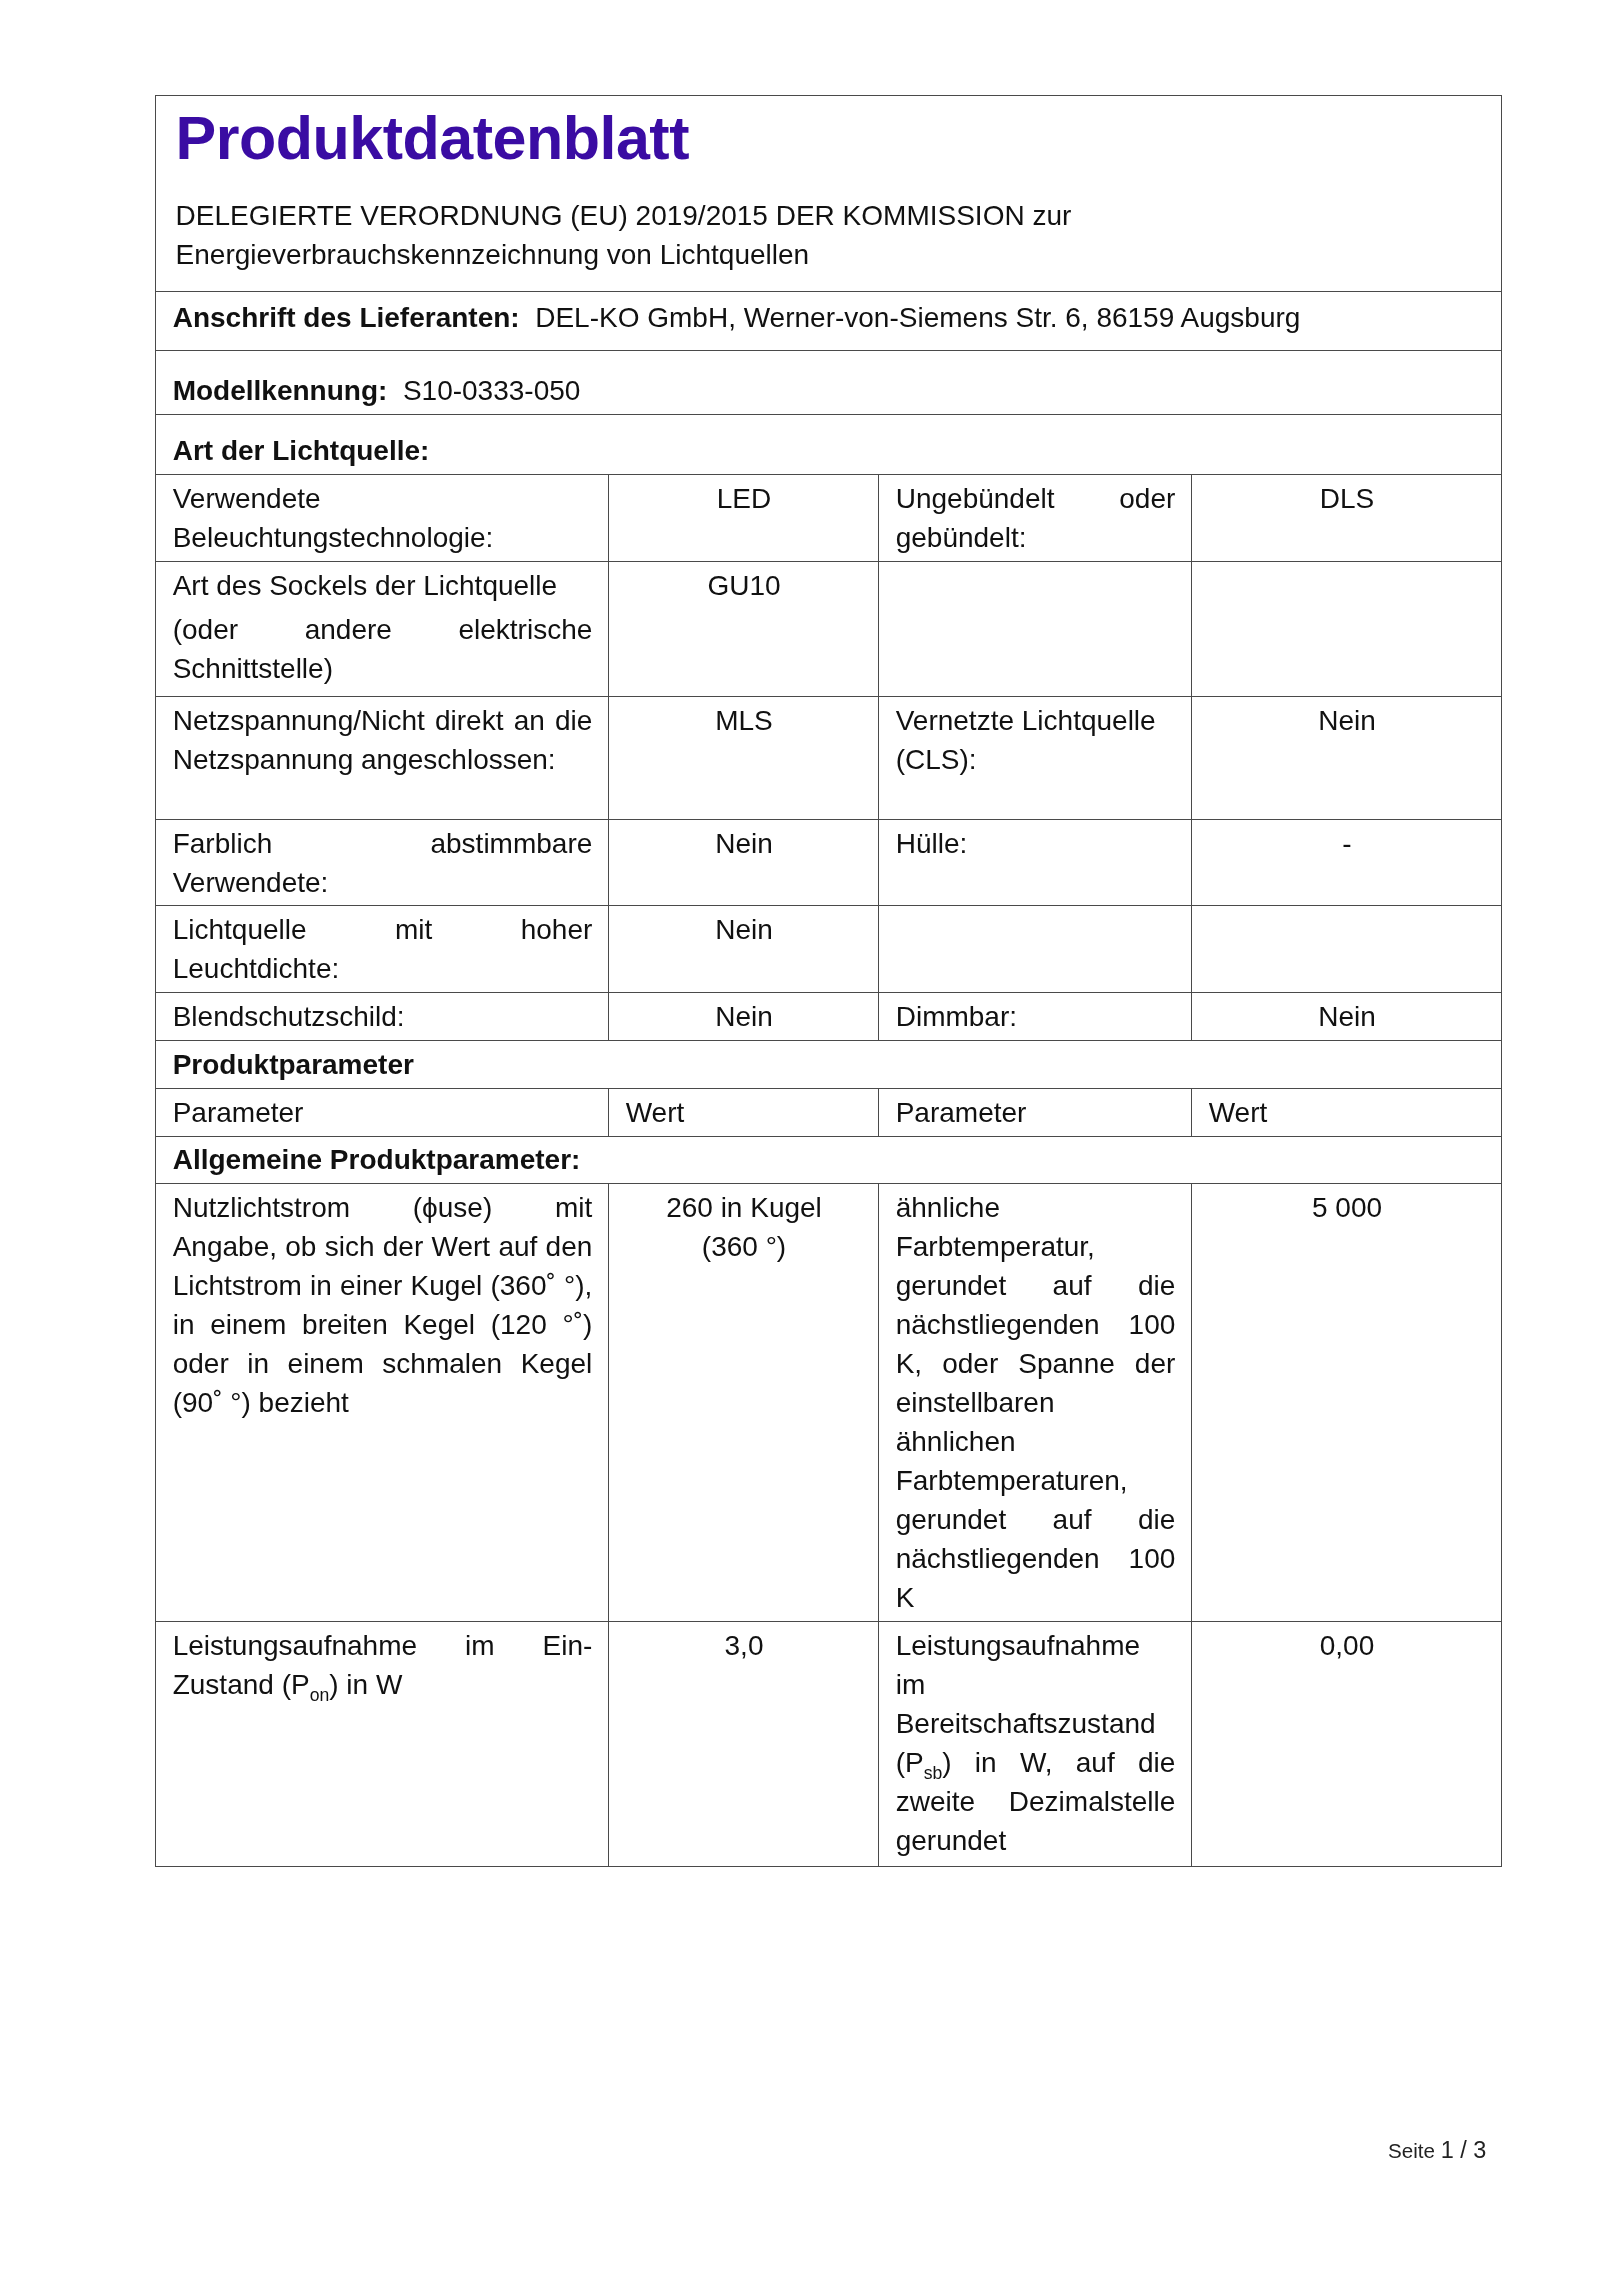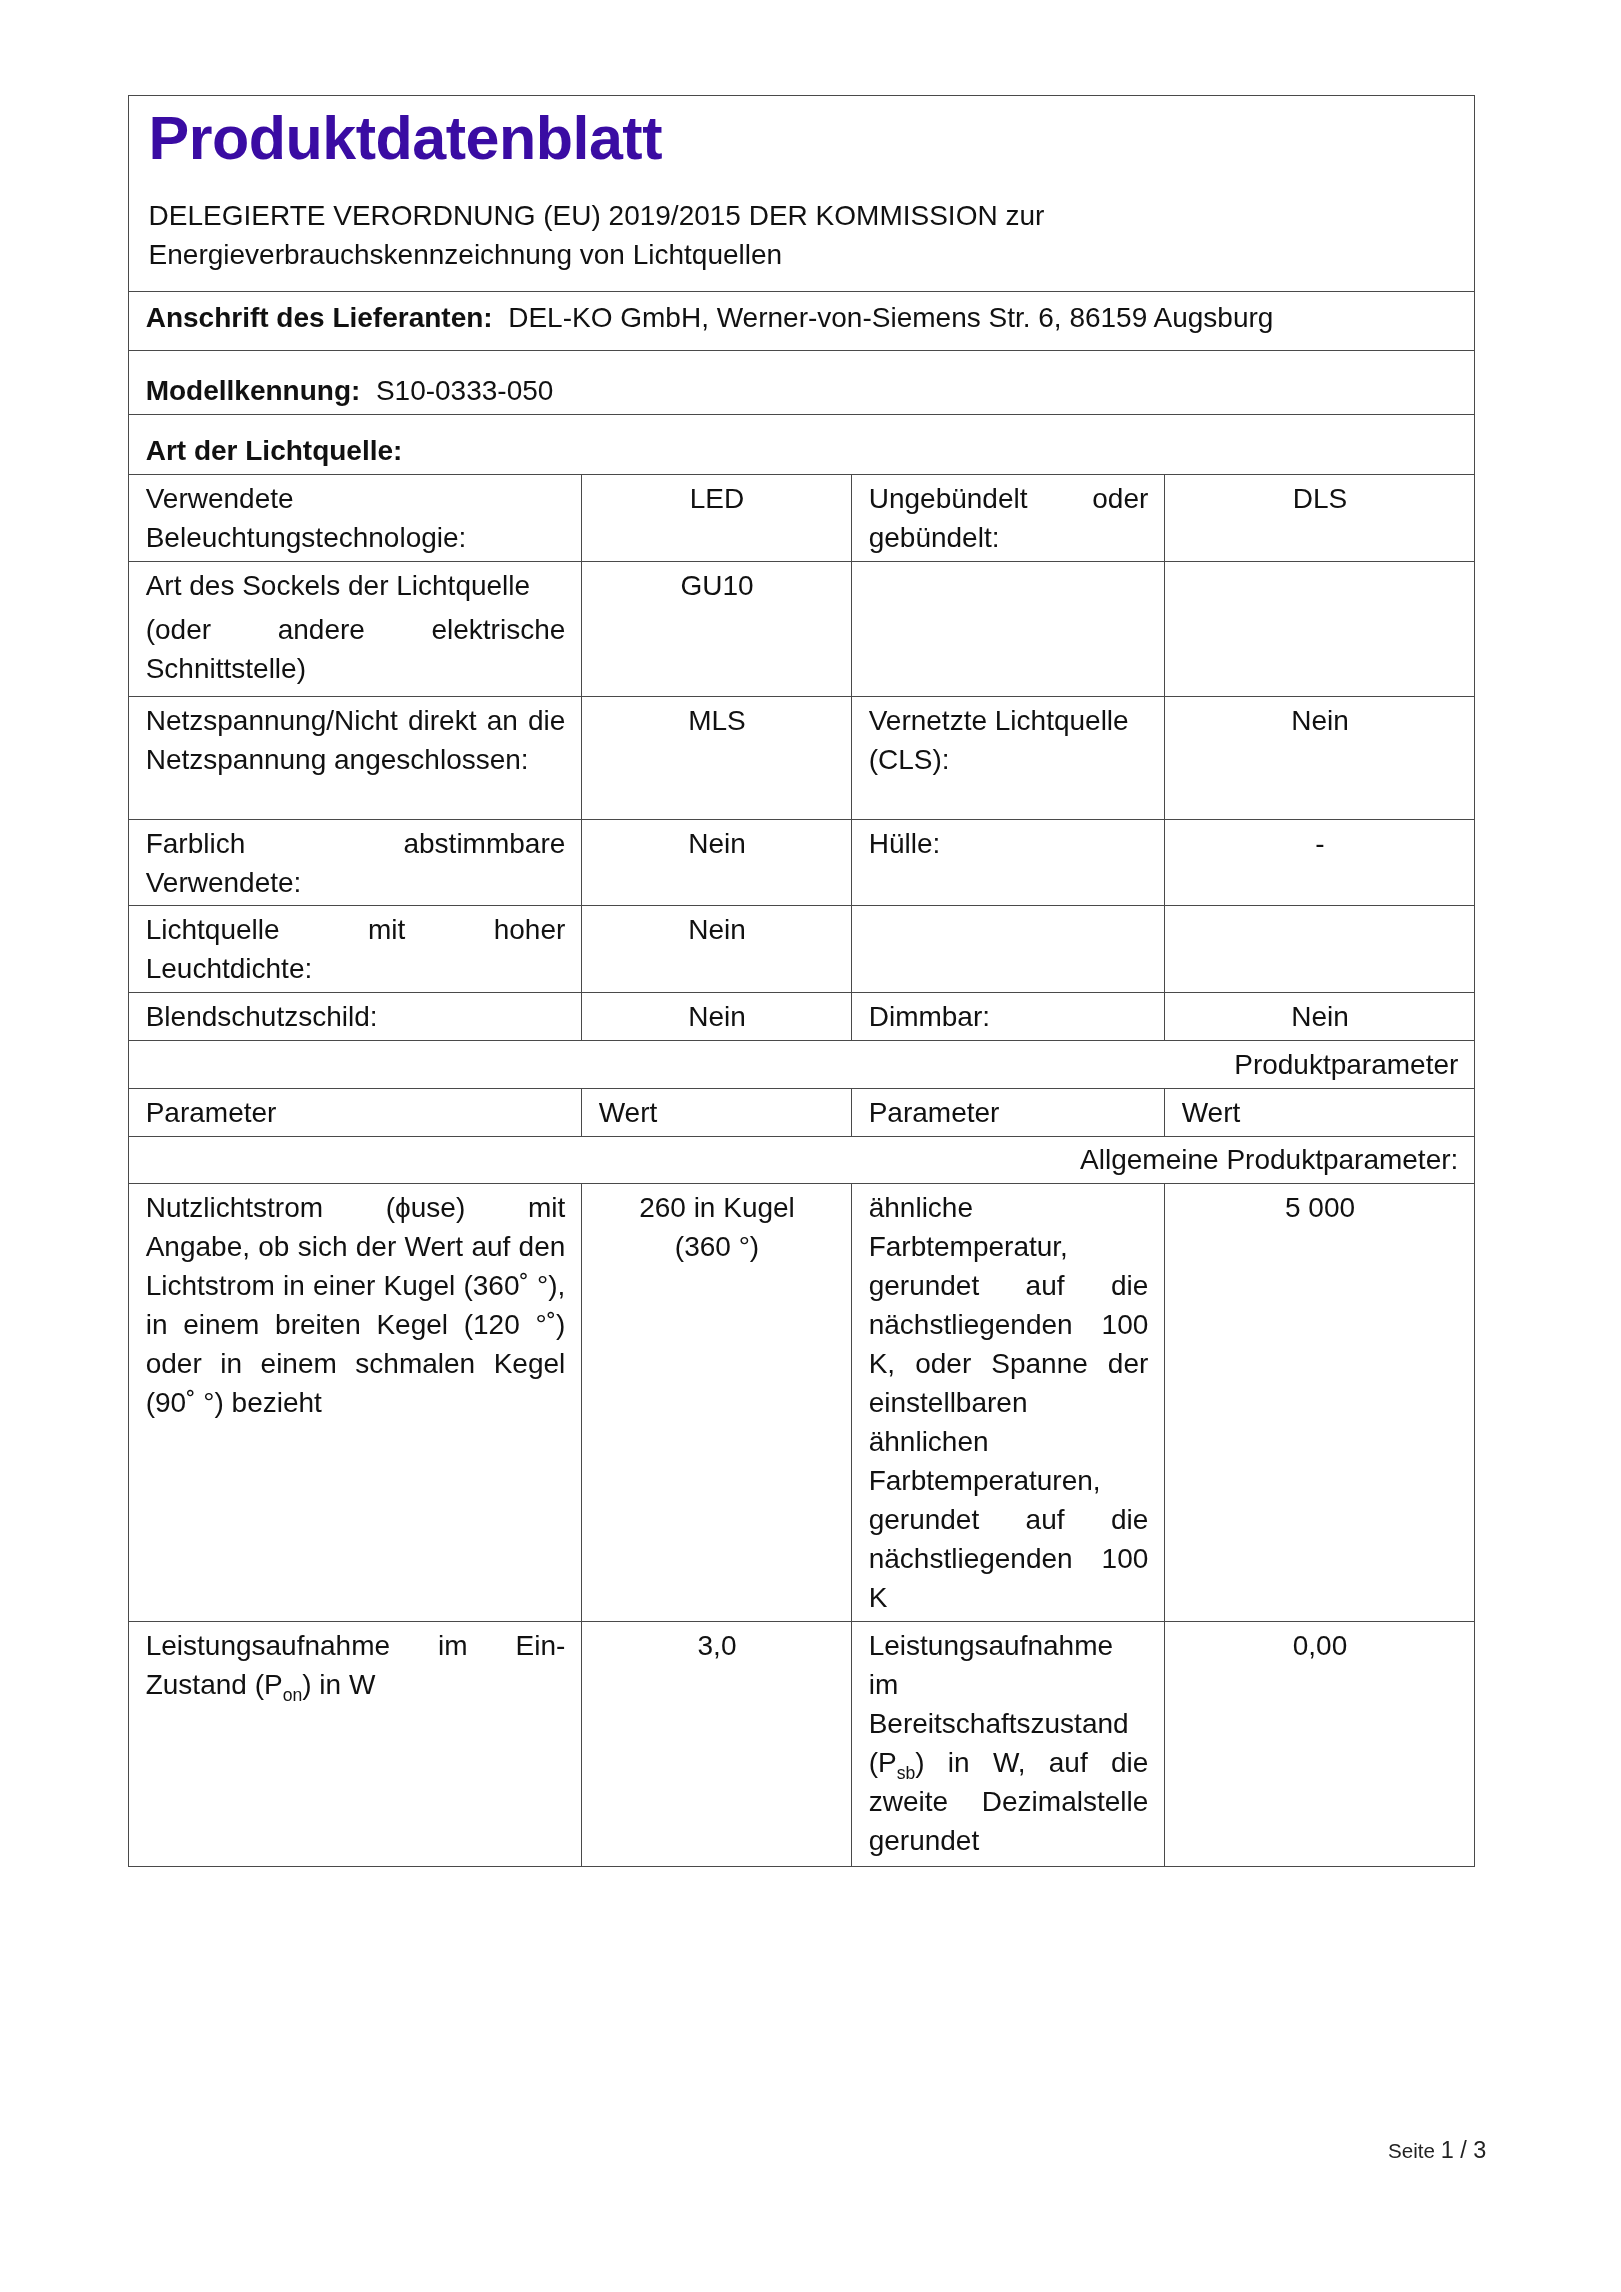--- a/index.html
+++ b/index.html
@@ -1,29 +1,29 @@
 <!DOCTYPE html>
 <html><head>
 <meta charset="utf-8">
 <style>
   html, body { margin:0; padding:0; background:#ffffff; }
   body { width:1621px; height:2293px; position:relative; overflow:hidden;
          font-family:"Liberation Sans", "DejaVu Sans", sans-serif; color:#111; }
   .page { position:absolute; left:0; top:0; width:1621px; height:2293px; }
-  table.sheet { position:absolute; left:128px; top:95px; width:1345px;
+  table.sheet { position:absolute; left:155px; top:95px; width:1345px;
          border-collapse:collapse; table-layout:fixed; }
   table.sheet td { border:1.6px solid #4a4a4a; vertical-align:top;
          font-size:28px; line-height:39px; padding:3.9px 15.7px 3.9px 16.7px; box-sizing:border-box; }
   .title { font-size:61px; line-height:69px; font-weight:bold; color:#3a0ca3;
            margin-top:3.9px; letter-spacing:-0.5px; }
   .subtitle { font-size:28px; line-height:39px; margin-top:23px; }
   .b { font-weight:bold; }
   .just { text-align:justify; text-align-last:left; }
   .ctr { text-align:center; }
-  .hdr { text-align:right; font-weight:normal; }
+  .hdr { text-align:left; font-weight:bold; }
   sub { font-size:17.6px; line-height:0; }
   .footer { position:absolute; left:1388px; top:2137px; font-size:20.6px; color:#222; }
   .footer .num { font-size:23.5px; }
 </style>
 </head>
 <body>
 
 <div class="page">
 <table class="sheet">
   <colgroup>

